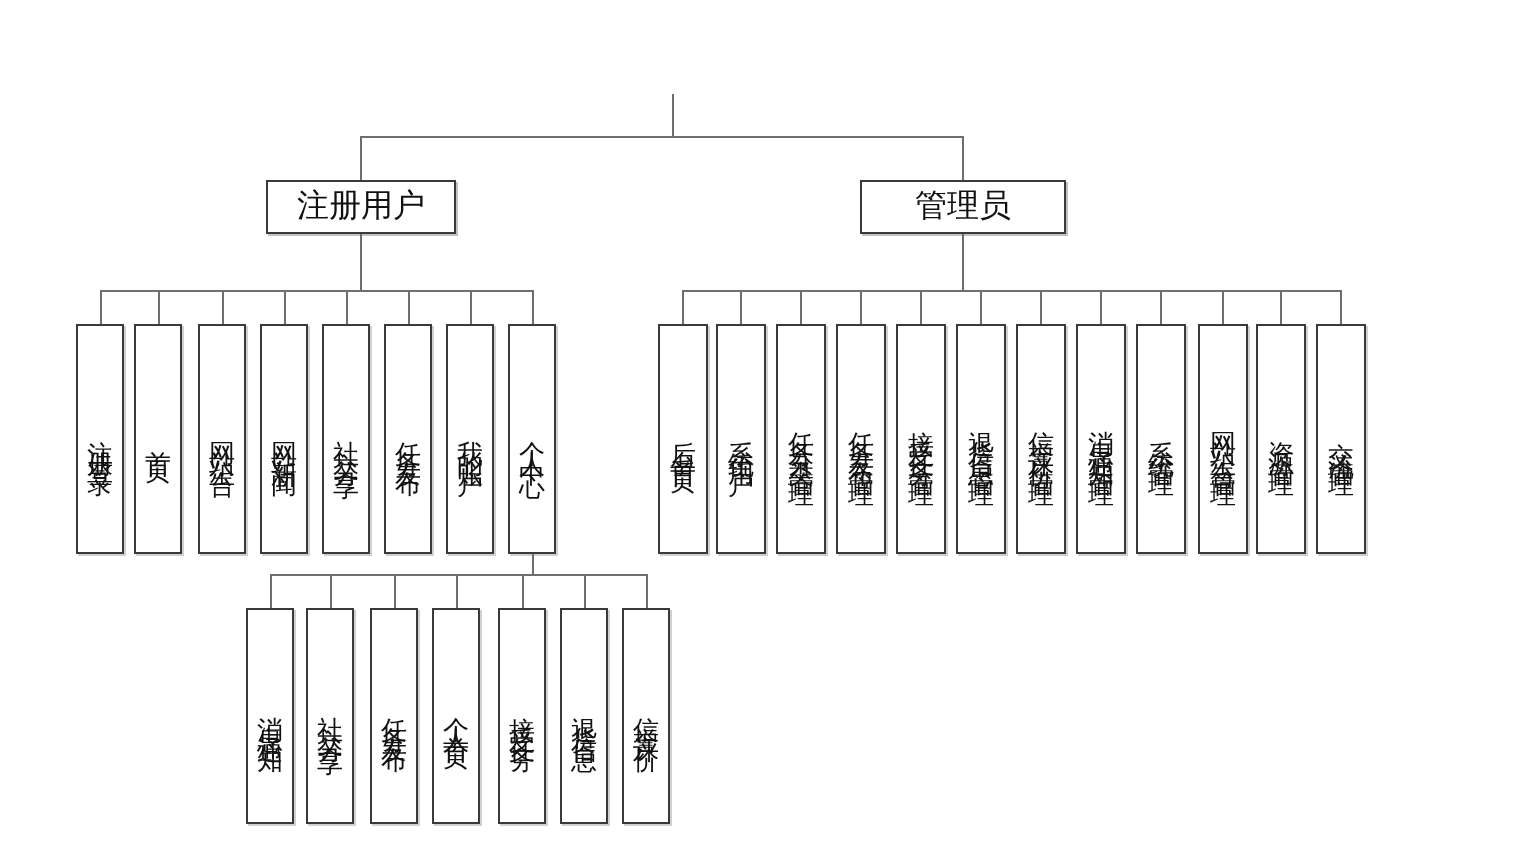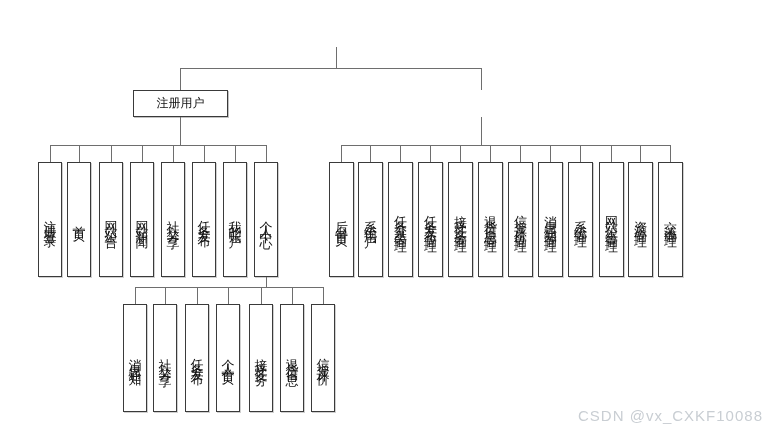--- a/index.html
+++ b/index.html
@@ -15,21 +15,21 @@
     box-sizing:border-box;
     border:1px solid #3a3a3a;
     background:#ffffff;
     display:flex;
     align-items:center;
     justify-content:center;
     color:#111111;
     box-shadow:1px 1px 0 rgba(120,120,120,0.45);
   }
   .root{left:200px;top:7px;width:272px;height:40px;font-size:17px;letter-spacing:1px;}
-  .branch-user{left:133px;top:90px;width:95px;height:27px;font-size:12px;}
+  .branch-user{left:133px;top:90px;width:95px;height:27px;font-size:16px;}
   .branch-admin{left:430px;top:90px;width:103px;height:27px;font-size:16px;}
   .vbox{
     writing-mode:vertical-rl;
     text-orientation:upright;
     font-size:13px;
     line-height:1;
     letter-spacing:5px;
     box-shadow:1px 1px 0 rgba(120,120,120,0.35);
   }
   .wire{position:absolute;background:#6e6e6e;}
@@ -42,20 +42,21 @@
     white-space:nowrap;
   }
 </style>
 </head>
 <body>
 
 <div class="canvas">
 
   <div class="box branch-user">注册用户</div>
 
+  <div class="box branch-admin">管理员</div>
 
   <div id="wires">
       <div class="wire" style="left: 336px; top: 47px; width: 1px; height: 21px; background: rgb(110, 110, 110);"></div>
       <div class="wire" style="left: 180px; top: 68px; width: 302px; height: 1px; background: rgb(110, 110, 110);"></div>
       <div class="wire" style="left: 180px; top: 68px; width: 1px; height: 22px; background: rgb(110, 110, 110);"></div>
       <div class="wire" style="left: 481px; top: 68px; width: 1px; height: 22px; background: rgb(110, 110, 110);"></div>
       <div class="wire" style="left: 180px; top: 117px; width: 1px; height: 28px; background: rgb(110, 110, 110);"></div>
       <div class="wire" style="left: 50px; top: 145px; width: 217px; height: 1px; background: rgb(110, 110, 110);"></div>
       <div class="wire" style="left: 50px; top: 145px; width: 1px; height: 17px; background: rgb(110, 110, 110);"></div>
       <div class="wire" style="left: 79px; top: 145px; width: 1px; height: 17px; background: rgb(110, 110, 110);"></div>
@@ -112,14 +113,13 @@
       <div class="box vbox" style="left: 658px; top: 162px; width: 25px; height: 115px;">交流管理</div>
       <div class="box vbox" style="left: 123px; top: 304px; width: 24px; height: 108px;">消息通知</div>
       <div class="box vbox" style="left: 153px; top: 304px; width: 24px; height: 108px;">社交分享</div>
       <div class="box vbox" style="left: 185px; top: 304px; width: 24px; height: 108px;">任务发布</div>
       <div class="box vbox" style="left: 216px; top: 304px; width: 24px; height: 108px;">个人首页</div>
       <div class="box vbox" style="left: 249px; top: 304px; width: 24px; height: 108px;">接受任务</div>
       <div class="box vbox" style="left: 280px; top: 304px; width: 24px; height: 108px;">退货信息</div>
       <div class="box vbox" style="left: 311px; top: 304px; width: 24px; height: 108px;">信誉评价</div>
     </div>
 
-  <div class="watermark">CSDN @vx_CXKF10088</div>
 </div>
 
 </body></html>

